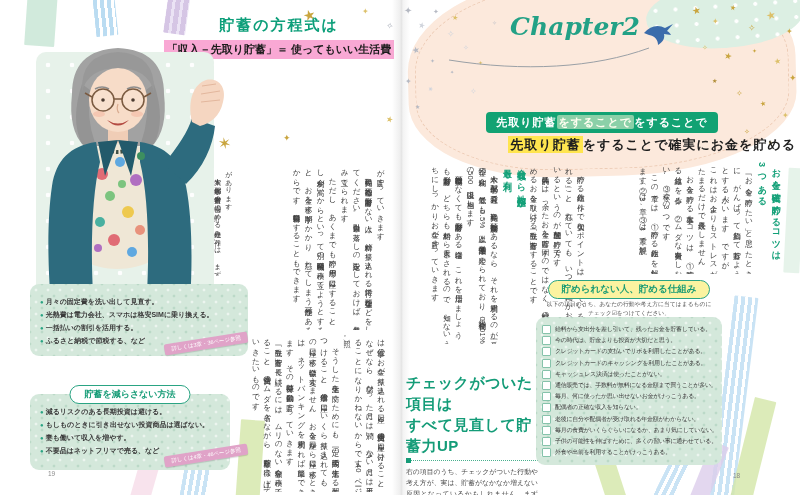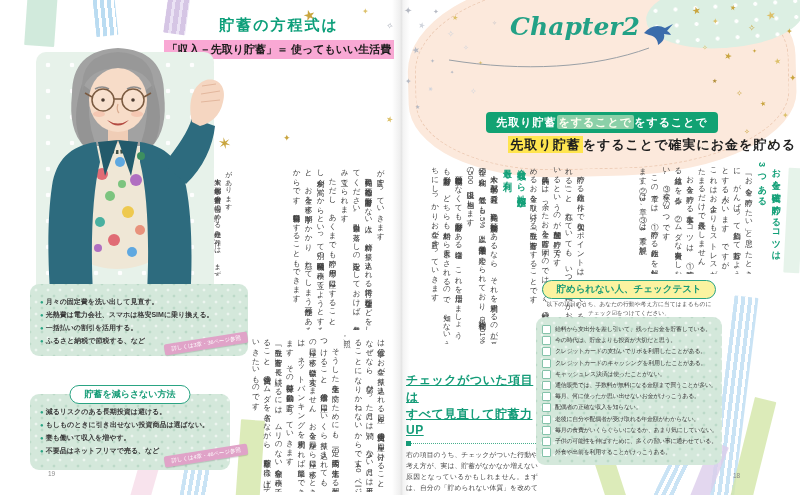--- a/index.html
+++ b/index.html
@@ -88,21 +88,21 @@
   .vhead{color:#13a078;font-weight:800;font-size:9px;letter-spacing:1px;}
   #check-pill-wrap{left:536px;top:278px;width:186px;text-align:center;z-index:3;}
   #check-pill{display:inline-block;background:#fbf3a0;border:1.6px solid #2aa483;border-radius:12px;
       color:#199b74;font-size:9.5px;font-weight:800;padding:2px 13px;white-space:nowrap;}
   #check-sub{left:519px;top:300px;width:220px;text-align:center;font-size:5.8px;line-height:1.5;color:#555;}
   #check-box{left:536px;top:317px;width:186px;height:148px;padding:7px 6px;box-sizing:border-box;}
   .ck-row{display:flex;align-items:center;height:11.2px;overflow:hidden;}
   .ck-box{flex:none;width:7px;height:7px;background:#fff;border:1px solid #86c3ab;border-radius:1px;margin-right:4px;}
   .ck-label{font-size:6px;letter-spacing:-.3px;color:#3a3a3a;white-space:nowrap;}
   #review{left:406px;top:372px;width:132px;}
-  #review .rv-head{font-size:12px;font-weight:800;color:#149c78;line-height:1.4;letter-spacing:.5px;text-decoration:underline;}
+  #review .rv-head{font-size:15px;font-weight:800;color:#149c78;line-height:1.4;letter-spacing:.5px;}
   #review .rv-sep{margin:4px 0 5px 0;border-top:1.5px dotted #48b08e;position:relative;}
   #review .rv-sep:before{content:"";position:absolute;left:0;top:-3.5px;width:5px;height:5px;background:#149c78;}
   #review .rv-body{font-size:6.8px;line-height:1.62;text-align:justify;color:#454545;}
 </style>
 </head>
 <body>
 
 <div class="spread">
 
   <div class="abs tape mint" style="left:26px;top:-8px;width:30px;height:54px;transform:rotate(4deg);"></div>
@@ -247,21 +247,21 @@
   <div class="abs vtext pre" id="block-bc">
     <span>　貯める仕組み作りで大切なポイントは、「貯めていることを忘れる」こと。忘れていても、いつの間にかお金が増えているというのが理想的な貯め方です。
 　具体的には、余ったお金を貯蓄に回すのではなく、給料の中から最初に貯めるお金を取り分ける「先取り貯蓄」をすることです。
 </span><span class="vhead">会社員なら社内預金が
 最も有利
 </span><span>　本人や配偶者が会社員で、勤務先に社内預金制度があるなら、それを利用するのが一番。社内預金の金利は、最低でも0.5%以上と労働基準法で定められており、銀行金利0.001%の500倍以上に相当します。
 　社内預金制度はなくても財形貯蓄がある場合は、これを活用しましょう。社内預金も財形貯蓄も、どちらも給料から天引きされるので、知らないうちにしっかりお金が貯まっていきます。</span>
   </div>
 
   <div class="abs" id="check-pill-wrap">
-    <span id="check-pill">貯められない人、チェックテスト</span>
+    <span id="check-pill">貯められない人、貯める仕組み</span>
   </div>
   <div class="abs pre" id="check-sub">以下の項目のうち、あなたの行動や考え方に当てはまるものに
 チェック☑をつけてください。</div>
 
   <div class="abs method-box" id="check-box">
 
       <div class="ck-row">
         <span class="ck-box"></span>
         <span class="ck-label">給料から支出分を差し引いて、残ったお金を貯蓄している。</span>
       </div>

